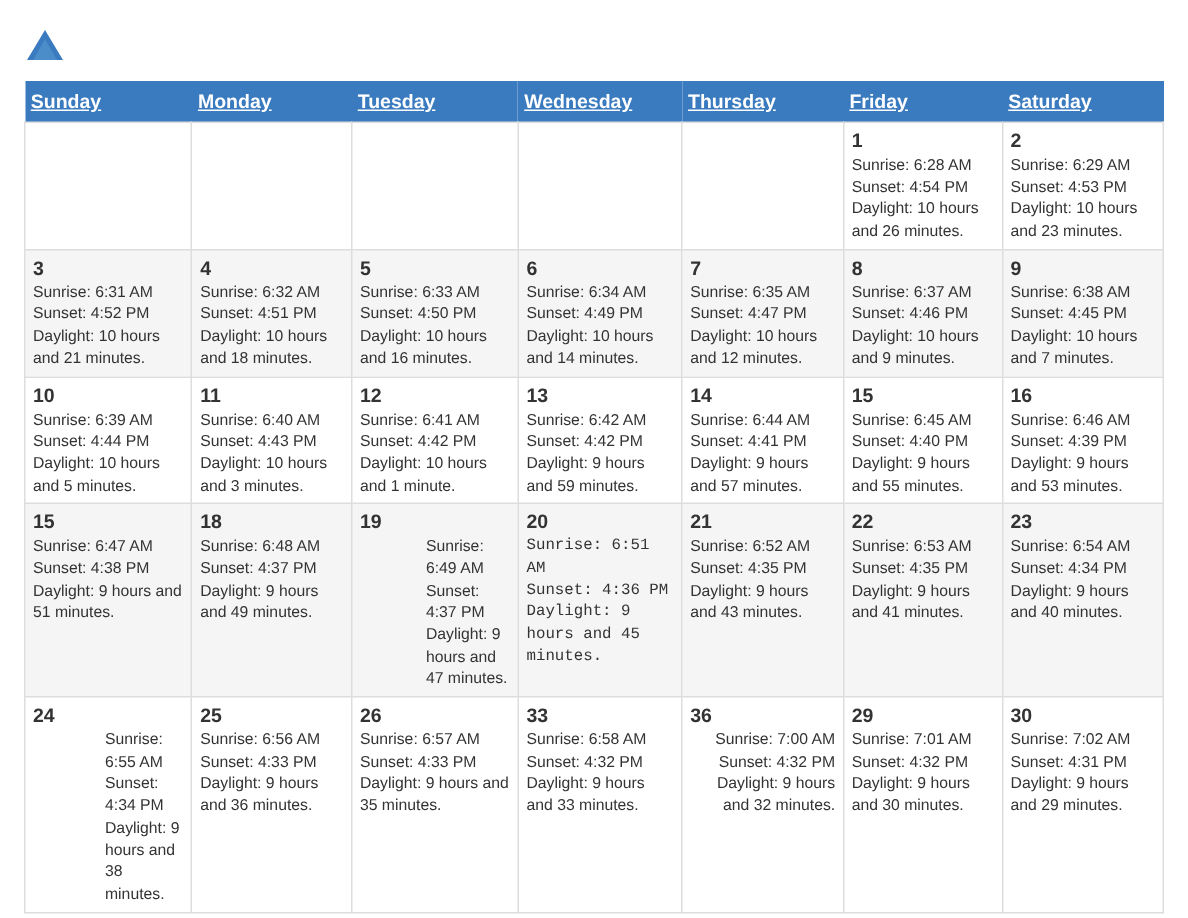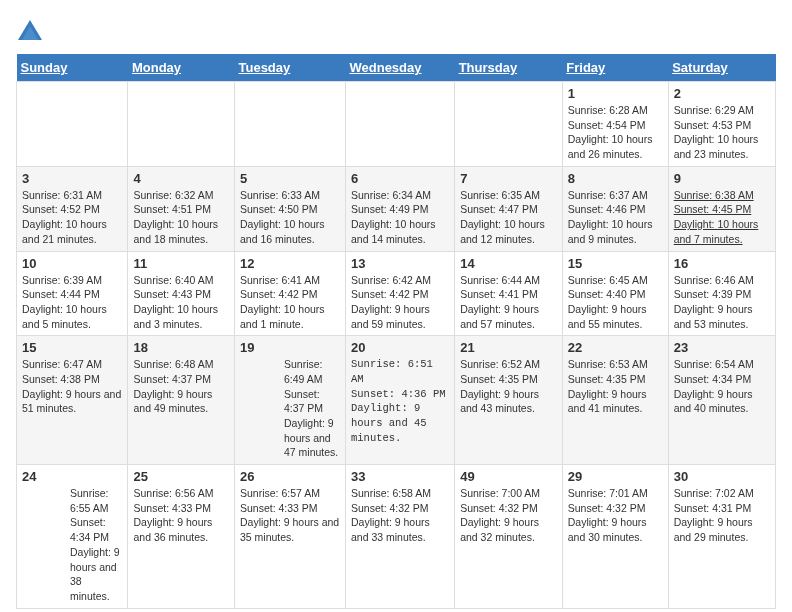--- a/index.html
+++ b/index.html
@@ -169,21 +169,21 @@
 Daylight: 10 hours and 12 minutes.</div>
         </td>
         <td>
           <span class="day-num">8</span>
           <div class="day-info" style="white-space: pre-line;">Sunrise: 6:37 AM
 Sunset: 4:46 PM
 Daylight: 10 hours and 9 minutes.</div>
         </td>
         <td>
           <span class="day-num">9</span>
-          <div class="day-info" style="white-space: pre-line; text-decoration: underline;">Sunrise: 6:38 AM
+          <div class="day-info" style="white-space: pre-line;">Sunrise: 6:38 AM
 Sunset: 4:45 PM
 Daylight: 10 hours and 7 minutes.</div>
         </td>
       </tr>
       <tr>
         <td>
           <span class="day-num">10</span>
           <div class="day-info" style="white-space: pre-line;">Sunrise: 6:39 AM
 Sunset: 4:44 PM
 Daylight: 10 hours and 5 minutes.</div>
@@ -288,22 +288,22 @@
 Sunset: 4:33 PM
 Daylight: 9 hours and 35 minutes.</div>
         </td>
         <td>
           <span class="day-num">33</span>
           <div class="day-info" style="white-space: pre-line;">Sunrise: 6:58 AM
 Sunset: 4:32 PM
 Daylight: 9 hours and 33 minutes.</div>
         </td>
         <td>
-          <span class="day-num">49</span>
-          <div class="day-info" style="white-space: pre-line;">Sunrise: 7:00 AM
+          <span class="day-num">36</span>
+          <div class="day-info" style="white-space: pre-line; text-align: right;">Sunrise: 7:00 AM
 Sunset: 4:32 PM
 Daylight: 9 hours and 32 minutes.</div>
         </td>
         <td>
           <span class="day-num">29</span>
           <div class="day-info" style="white-space: pre-line;">Sunrise: 7:01 AM
 Sunset: 4:32 PM
 Daylight: 9 hours and 30 minutes.</div>
         </td>
         <td>

